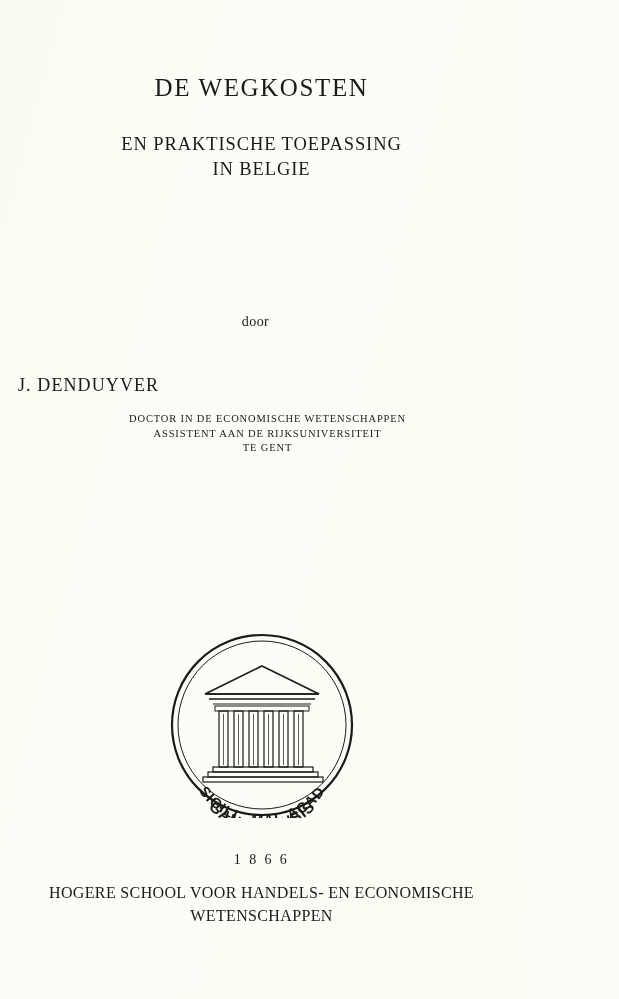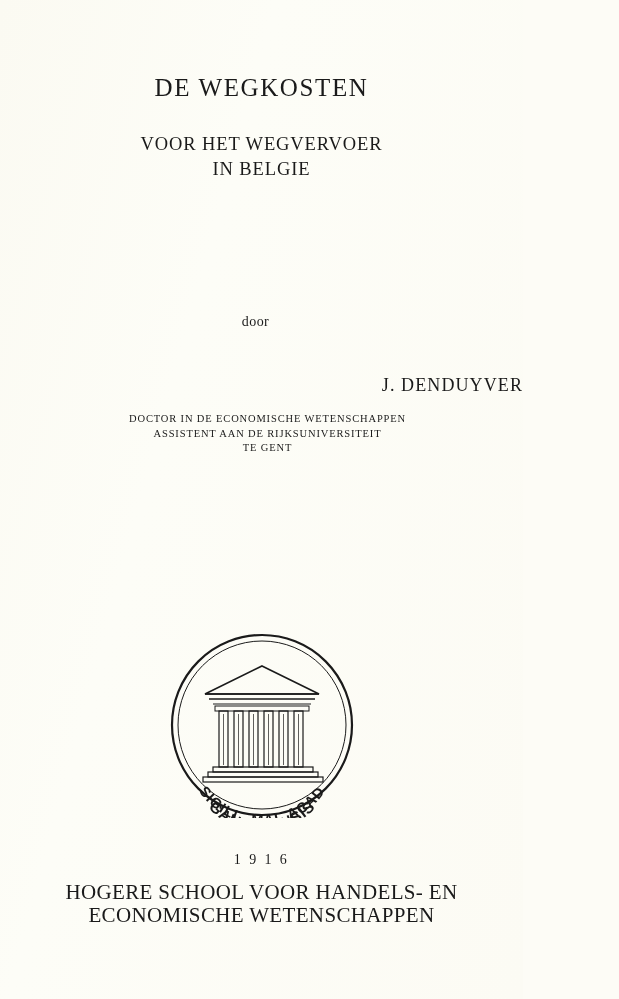--- a/index.html
+++ b/index.html
@@ -58,21 +58,21 @@
     right: 12px;
     text-align: center;
     font-size: 14px;
     letter-spacing: 0.4px;
   }
   .author {
     position: absolute;
     top: 375px;
     left: 18px;
     right: 0;
-    text-align: right;
+    text-align: left;
     font-size: 18px;
     letter-spacing: 1.1px;
     text-transform: uppercase;
   }
   .affiliation {
     position: absolute;
     top: 412px;
     left: 12px;
     right: 0;
     text-align: center;
@@ -97,37 +97,37 @@
     left: 0;
     right: 0;
     text-align: center;
   }
   .year {
     font-size: 14px;
     letter-spacing: 2.4px;
     margin-bottom: 13px;
   }
   .institution-line {
-    font-size: 21px;
+    font-size: 16px;
     letter-spacing: 0.35px;
     line-height: 23px;
     text-transform: uppercase;
   }
 </style>
 </head>
 <body>
 
 <div class="page">
 
   <div class="title-block">
     <h1 class="main-title">DE WEGKOSTEN</h1>
   </div>
 
   <div class="subtitle-block">
-    <div class="subtitle-line">VOOR HET WEGVERVOER</div>
+    <div class="subtitle-line">EN PRAKTISCHE TOEPASSING</div>
     <div class="subtitle-line">IN BELGIE</div>
   </div>
 
   <div class="byword">door</div>
 
   <div class="author">J. DENDUYVER</div>
 
   <div class="affiliation">
     <div class="affiliation-line">DOCTOR IN DE ECONOMISCHE WETENSCHAPPEN</div>
     <div class="affiliation-line">ASSISTENT AAN DE RIJKSUNIVERSITEIT</div>
@@ -173,17 +173,17 @@
       </text>
 
       <path id="sealBottomPath" d="M 26 154 A 72 72 0 0 0 160 154" fill="none" stroke="none"></path>
       <text font-family="'Liberation Sans', sans-serif" font-size="15.5" font-weight="bold" letter-spacing="0.8" fill="#1a1a1a">
         <textPath href="#sealBottomPath" startOffset="50%" text-anchor="middle">GANDAVENSIS</textPath>
       </text>
     </svg>
   </div>
 
   <div class="footer">
-    <div class="year">1 9 1 6</div>
+    <div class="year">1 8 6 6</div>
     <div class="institution-line">HOGERE SCHOOL VOOR HANDELS- EN ECONOMISCHE WETENSCHAPPEN</div>
   </div>
 
 </div>
 
 </body></html>

